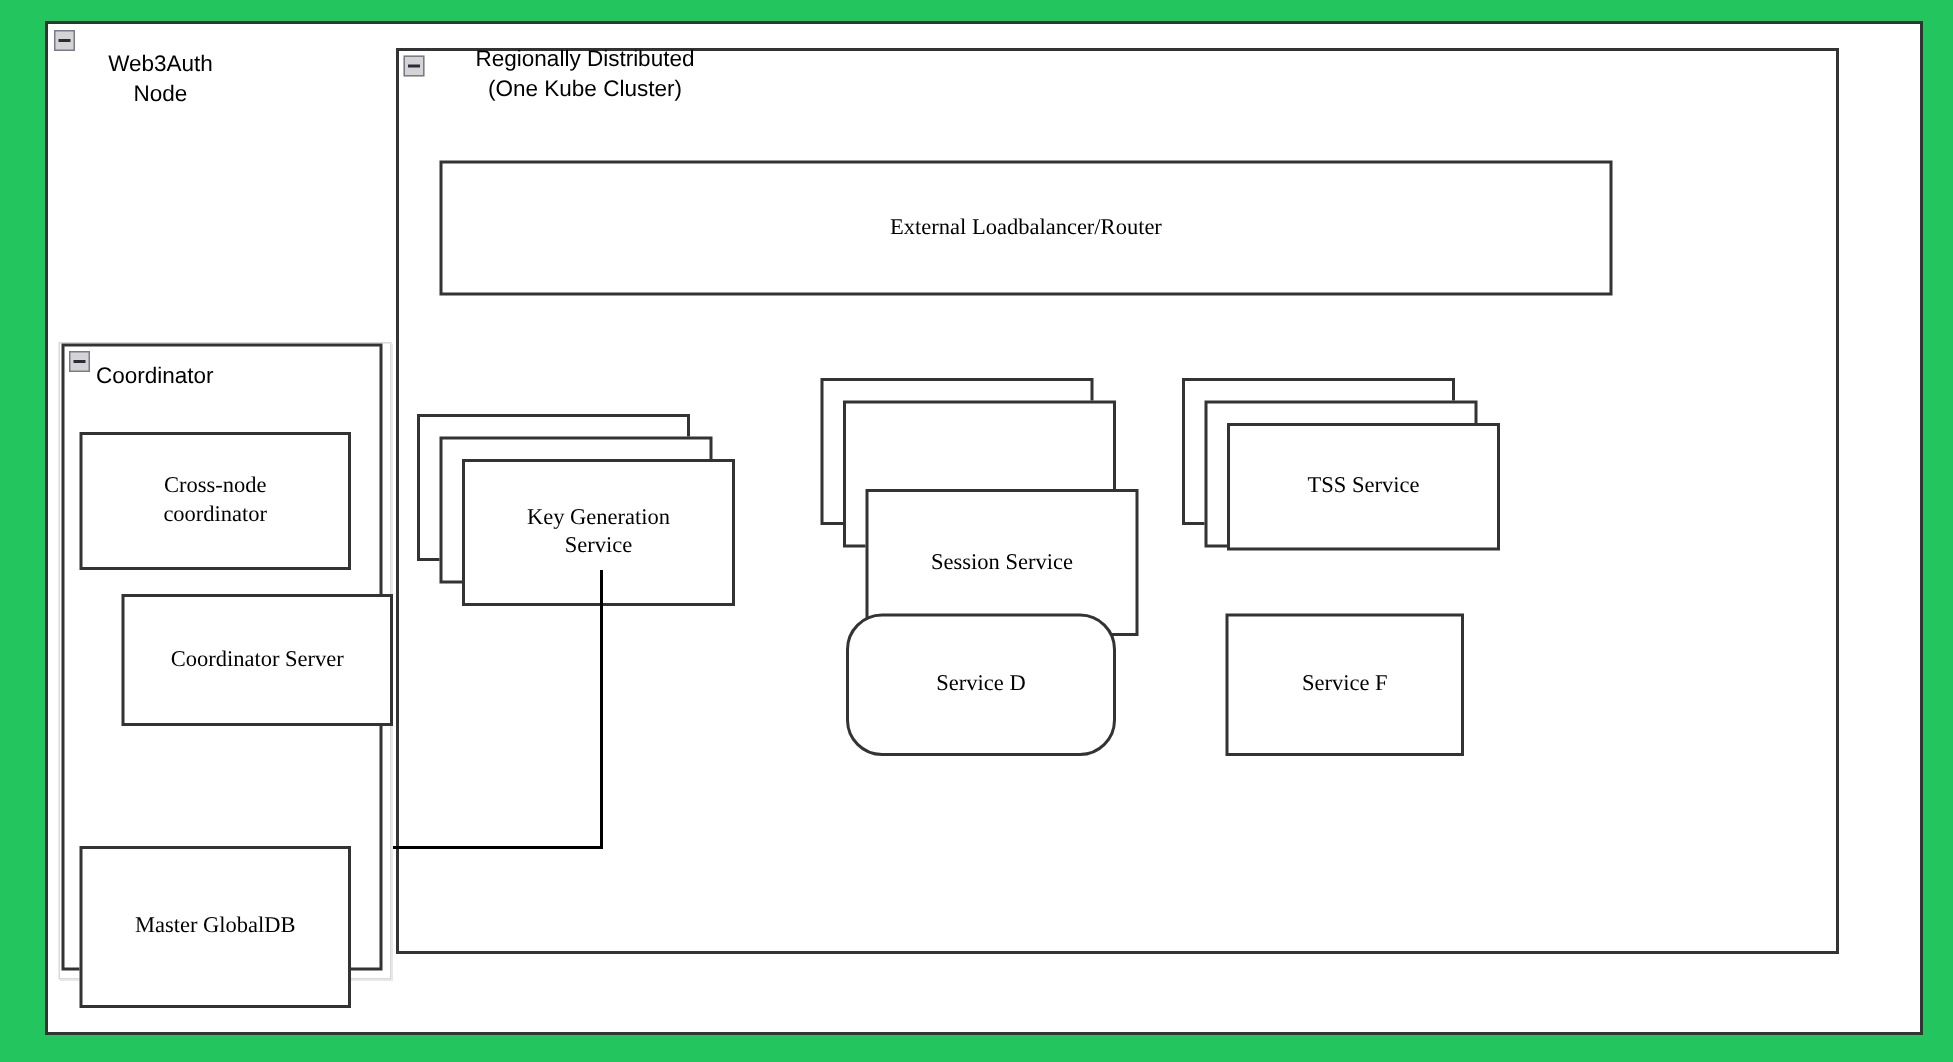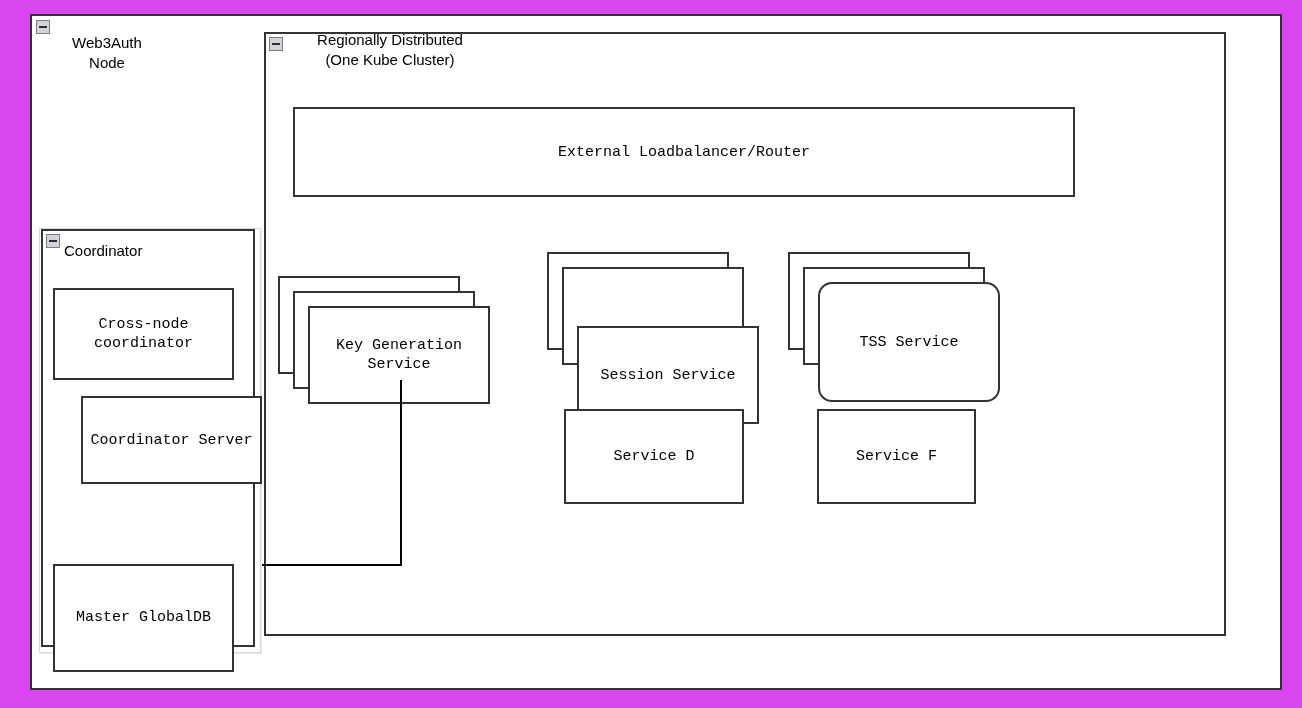--- a/index.html
+++ b/index.html
@@ -9,21 +9,21 @@
     background: #ffffff;
   }
   body {
     font-family: "Liberation Sans", sans-serif;
     -webkit-font-smoothing: antialiased;
   }
   #canvas {
     position: relative;
     width: 1302px;
     height: 708px;
-    background: #d946ef;
+    background: #22c55e;
     overflow: hidden;
   }
   .container-box {
     position: absolute;
     box-sizing: border-box;
     background: #ffffff;
     border: 2px solid #333333;
   }
   .plain-box {
     position: absolute;
@@ -31,21 +31,21 @@
     background: #ffffff;
     border: 2px solid #333333;
     display: flex;
     align-items: center;
     justify-content: center;
     text-align: center;
   }
 
   
   .lbl {
-    font-family: Liberation Mono, monospace;
+    font-family: Liberation Serif, serif;
     font-size: 15px;
     line-height: 19px;
     color: #000000;
     white-space: pre-line;
     user-select: none;
   }
   .container-title {
     position: absolute;
     font-family: "Liberation Sans", sans-serif;
     font-size: 15px;
@@ -149,26 +149,26 @@
     <div class="layer" style="left:0px;  top:0px;  width:182px; height:98px;"></div>
     <div class="layer" style="left:15px; top:15px; width:182px; height:98px;"></div>
     <div class="layer front" style="left:30px; top:30px; width:182px; height:98px;margin-top:44px;">
       <span class="lbl">Session Service</span>
     </div>
   </div>
 
   <div class="stack" style="left:788px; top:252px; width:212px; height:128px;">
     <div class="layer" style="left:0px;  top:0px;  width:182px; height:98px;"></div>
     <div class="layer" style="left:15px; top:15px; width:182px; height:98px;"></div>
-    <div class="layer front" style="left:30px; top:30px; width:182px; height:120px;border-radius:14px;">
+    <div class="layer front" style="left:30px; top:30px; width:182px; height:85px;">
       <span class="lbl">TSS Service</span>
     </div>
   </div>
 
-  <div class="plain-box" style="left:564px; top:409px; width:180px; height:95px;">
+  <div class="plain-box" style="left:564px; top:409px; width:180px; height:95px;border-radius:24px;">
     <span class="lbl">Service D</span>
   </div>
 
   <div class="plain-box" style="left:817px; top:409px; width:159px; height:95px;">
     <span class="lbl">Service F</span>
   </div>
 
   <div class="conn-seg" style="left:400px; top:380px; width:2px; height:186px;"></div>
 
   <div class="conn-seg" style="left:240px; top:564px; width:162px; height:2px;"></div>

